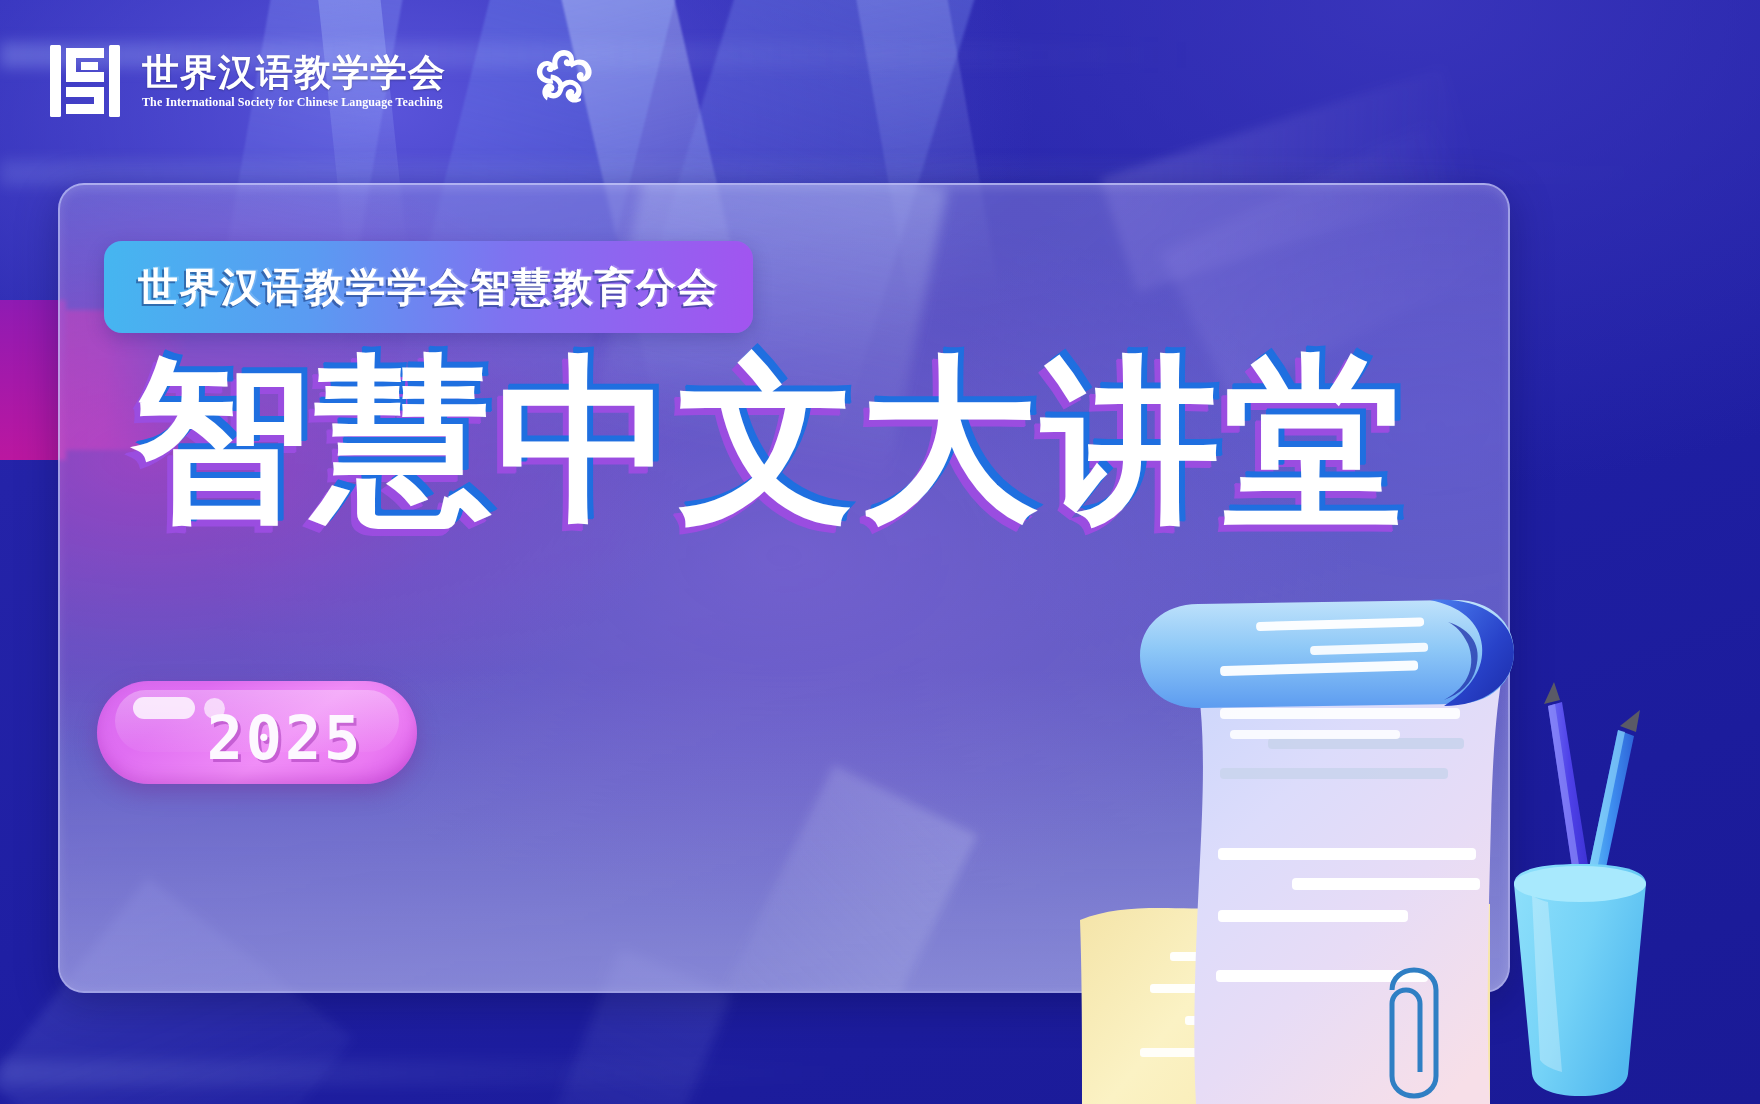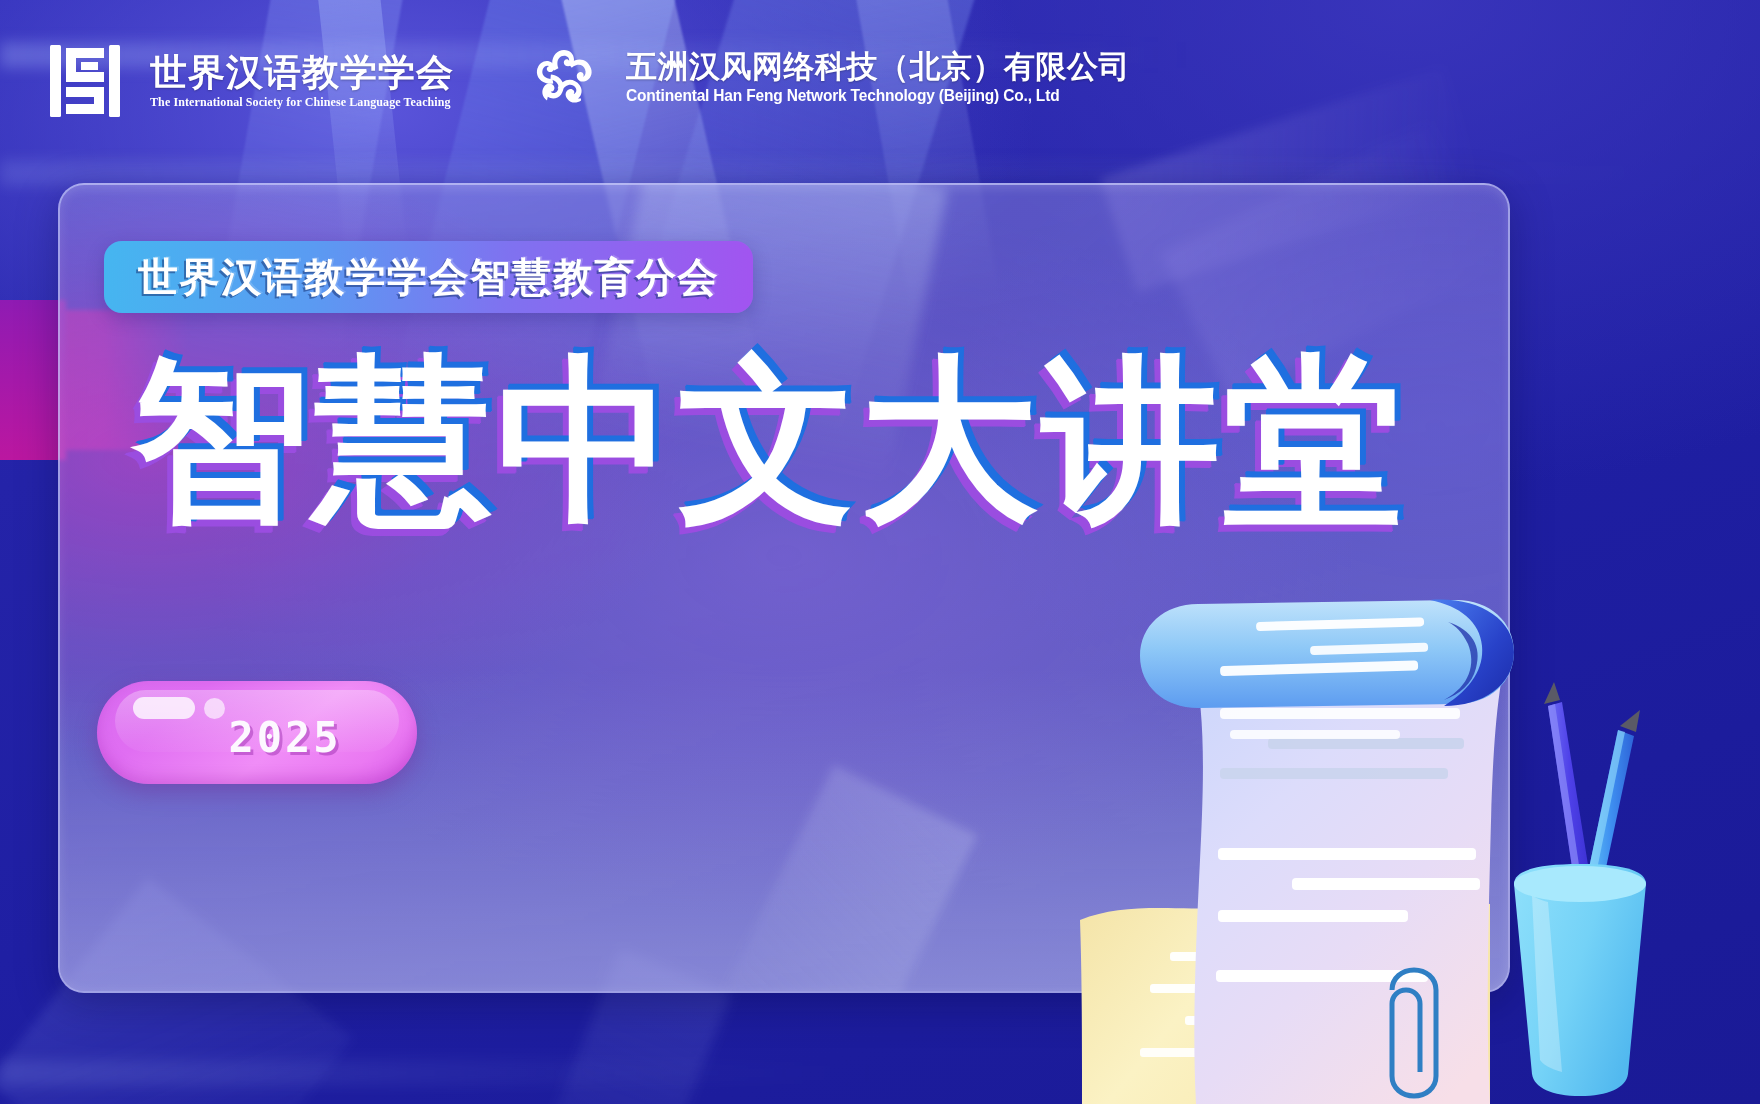--- a/index.html
+++ b/index.html
@@ -66,21 +66,21 @@
     filter:blur(.4px);
   }
   .magenta-block2{
     position:absolute; left:0; top:300px; width:66px; height:160px;
     background:linear-gradient(180deg,#8f1bb3,#bb17a0);
   }
 
   
   .header{ position:absolute; left:0; top:0; width:100%; height:160px; }
 
-  .logo-group{ position:absolute; display:flex; align-items:center; gap:28px; }
+  .logo-group{ position:absolute; display:flex; align-items:center; gap:20px; }
   .logo-society{ left:48px; top:42px; }
   .logo-company{ left:530px; top:44px; }
 
   
   .seal{
     width:74px; height:78px; position:relative; flex:0 0 auto;
   }
   .seal svg{ display:block; }
 
   .logo-text{ display:flex; flex-direction:column; justify-content:center; }
@@ -131,21 +131,21 @@
     transform:rotate(12deg); filter:blur(6px); pointer-events:none;
   }
   .card-glare2{
     position:absolute; left:700px; top:600px; width:160px; height:300px;
     background:linear-gradient(200deg, rgba(220,228,255,.22), rgba(210,220,255,0));
     transform:rotate(26deg); filter:blur(5px); pointer-events:none;
   }
 
   
   .subtitle-pill{
-    position:absolute; left:104px; top:241px; height:72px;
+    position:absolute; left:104px; top:241px; height:92px;
     padding:0 34px;
     display:flex; align-items:center;
     border-radius:18px;
     background:linear-gradient(95deg,#45b6f0 0%, #5a9bf2 32%, #7f72f0 62%, #a254f0 100%);
     box-shadow:0 6px 18px rgba(40,30,120,.28);
   }
   .subtitle-text{
     color:#ffffff; font-size:40px; font-weight:700; letter-spacing:1.5px;
     font-family:"DejaVu Sans","Liberation Sans",sans-serif;
     text-shadow:-2px 2px 0 rgba(25,55,120,.55), 2px -1px 0 rgba(255,255,255,.18);
@@ -186,21 +186,21 @@
     position:absolute; left:36px; top:16px; width:62px; height:22px;
     border-radius:12px; background:rgba(255,255,255,.78);
   }
   .gloss-dot{
     position:absolute; left:107px; top:17px; width:21px; height:21px;
     border-radius:50%; background:rgba(255,255,255,.62);
   }
   .year-text{
     position:relative; z-index:3;
     margin-left:56px; margin-top:10px;
-    color:#fdf8ff; font-size:42px; font-weight:700; letter-spacing:3px;
+    color:#fdf8ff; font-size:60px; font-weight:700; letter-spacing:3px;
     font-family:"DejaVu Sans Mono","Liberation Mono",monospace;
     text-shadow:3px 3px 0 rgba(150,40,170,.45);
   }
 
   
   .illus{ position:absolute; left:1020px; top:560px; width:740px; height:544px; }
   .illus svg{ display:block; }
 </style>
 </head>
 <body>
@@ -246,24 +246,20 @@
         <svg width="68" height="66" viewBox="0 0 68 66" fill="none">
           <g fill="#ffffff">
             <path d="M34 6c6 0 10 4.2 10 9.6 0 4-2.6 6.7-5.8 6.7-2.6 0-4.4-1.7-4.4-3.9 0-1.9 1.3-3.2 2.9-3.2 1.1 0 2 .6 2.4 1.6.5-2.6-1.6-5.1-5-5.1-3.9 0-6.7 3.2-6.7 7.6 0 2 .4 3.6 1 4.9l-4.3 2.4c-1.2-2.1-1.9-4.6-1.9-7.4C22.2 11.7 27.2 6 34 6Z"></path>
             <path d="M61 24.5c1.9 5.7-.7 11-5.8 12.7-3.8 1.2-7.2-.4-8.2-3.5-.8-2.5.3-4.7 2.4-5.4 1.8-.6 3.5.2 4 1.8.4 1 .2 2-.4 2.8 2.4-1.1 3.2-4.2 2.1-7.4-1.2-3.7-4.8-5.6-9-4.3-1.9.6-3.3 1.5-4.3 2.5l-3.2-3.7c1.8-1.6 4-2.9 6.7-3.8 6.9-2.2 13.3 1 15.7 8.3Z"></path>
             <path d="M51 56.5c-4.9 3.5-10.7 2.5-13.8-1.8-2.4-3.2-1.9-6.9.7-8.8 2.1-1.5 4.5-1.1 5.8.6.8 1.1.8 2.4 0 3.4 2.5-.7 3.6-3.8 1.7-6.5-2.3-3.2-6.3-3.6-9.9-1-1.6 1.2-2.7 2.5-3.3 3.8l-4.6-1.9c1-2.2 2.6-4.3 4.9-6 5.9-4.2 12.9-3 17.2 3 3.1 4.3 2.4 10.2-1.7 13.2h3Z"></path>
             <path d="M17 56.5c-4.9-3.5-6-9.3-3-13.7 2.3-3.3 5.9-4.1 8.5-2.2 2.1 1.5 2.5 3.9 1.3 5.6-.7 1.1-1.9 1.6-3.1 1.3 1.5 2.1 4.7 2.1 6.6-.5 2.3-3.2 1.4-7.1-2.2-9.7-1.6-1.2-3.2-1.8-4.7-2l.5-4.9c2.4.2 5 1 7.3 2.7 5.9 4.3 7.2 11.2 2.9 17.3-3.1 4.3-8.9 5.4-13.3 2.4l-.8 3.7Z"></path>
             <path d="M7.5 24.5c1.9-5.7 7-8.6 12-7 3.8 1.2 5.7 4.3 4.7 7.4-.8 2.5-3 3.7-5.1 3-1.8-.6-2.7-2.2-2.2-3.8.3-1 1.1-1.7 2.1-1.9-2.3-1.2-5.2.2-6.3 3.4-1.2 3.7.5 7.3 4.7 8.7 1.9.6 3.6.7 5 .5l.9 4.8c-2.4.4-5 .3-7.6-.6-6.9-2.2-10.4-8.3-8.1-15.6Z"></path>
           </g>
         </svg>
       </div>
-      <div class="logo-text">
-        <div class="logo-cn">五洲汉风网络科技（北京）有限公司</div>
-        <div class="logo-en">Continental Han Feng Network Technology (Beijing) Co., Ltd</div>
-      </div>
     </div>
   </div>
 
   <div class="card">
     <div class="card-wash"></div>
     <div class="card-glare"></div>
     <div class="card-glare2"></div>
   </div>
 
   <div class="subtitle-pill">

